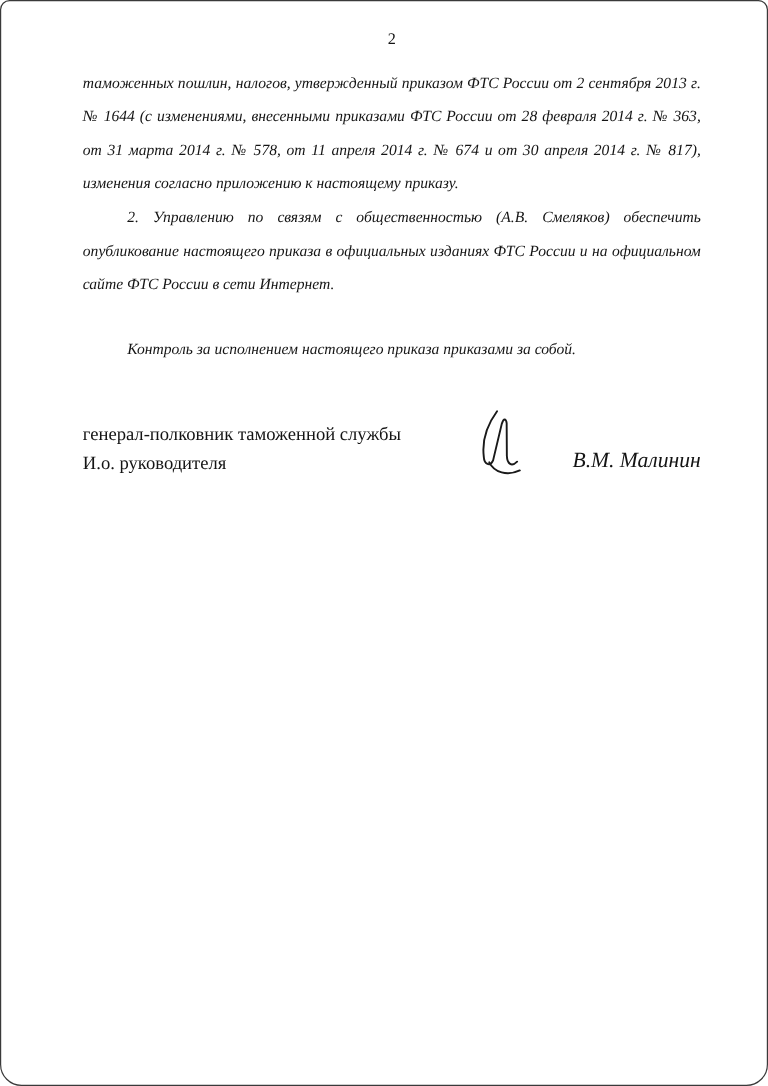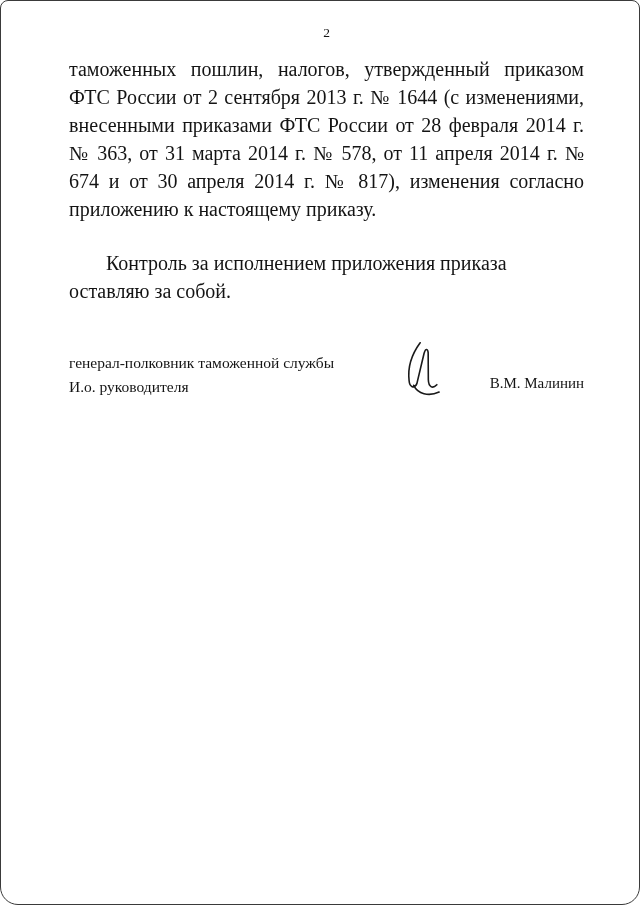--- a/index.html
+++ b/index.html
@@ -23,24 +23,25 @@
     color: #141414;
     overflow: hidden;
   }
   .page-number {
     text-align: center;
     font-size: 13.5px;
     margin-bottom: 14px;
     color: #141414;
   }
   .para {
-    font-size: 20px;
+    font-size: 13px;
     line-height: 28px;
     text-align: justify;
     color: #141414;
+    font-style: italic;
   }
   .para.indent { text-indent: 37px; }
   .para.control { margin-top: 26px; text-align: left; }
   .sig-block {
     margin-top: 46px;
     display: flex;
     align-items: flex-start;
     justify-content: space-between;
   }
   .sig-left {
@@ -48,38 +49,40 @@
     line-height: 24px;
     white-space: nowrap;
   }
   .sig-mark {
     align-self: flex-start;
     margin-top: -12px;
     margin-left: 18px;
     transform: rotate(6deg);
   }
   .sig-name {
-    font-size: 15px;
+    font-size: 18px;
     line-height: 24px;
     padding-top: 20px;
     white-space: nowrap;
+    font-style: italic;
   }
 </style>
 </head>
 <body>
 
 <div class="page">
 
   <div class="page-number">2</div>
 
   <p class="para">таможенных пошлин, налогов, утвержденный приказом ФТС России от 2 сентября 2013 г. № 1644 (с изменениями, внесенными приказами ФТС России от 28 февраля 2014 г. № 363, от 31 марта 2014 г. № 578, от 11 апреля 2014 г. № 674 и от 30 апреля 2014 г. № 817), изменения согласно приложению к настоящему приказу.</p>
 
+  <p class="para indent">2. Управлению по связям с общественностью (А.В. Смеляков) обеспечить опубликование настоящего приказа в официальных изданиях ФТС России и на официальном сайте ФТС России в сети Интернет.</p>
 
 
-  <p class="para indent control">Контроль за исполнением приложения приказа оставляю за собой.</p>
+  <p class="para indent control">Контроль за исполнением настоящего приказа приказами за собой.</p>
 
   <div class="sig-block">
     <div class="sig-left">
       <div>генерал-полковник таможенной службы</div>
       <div>И.о. руководителя</div>
     </div>
 
     <div class="sig-mark">
       <svg width="52" height="64" viewBox="0 0 52 64" aria-hidden="true">
         <path d="M22 4

